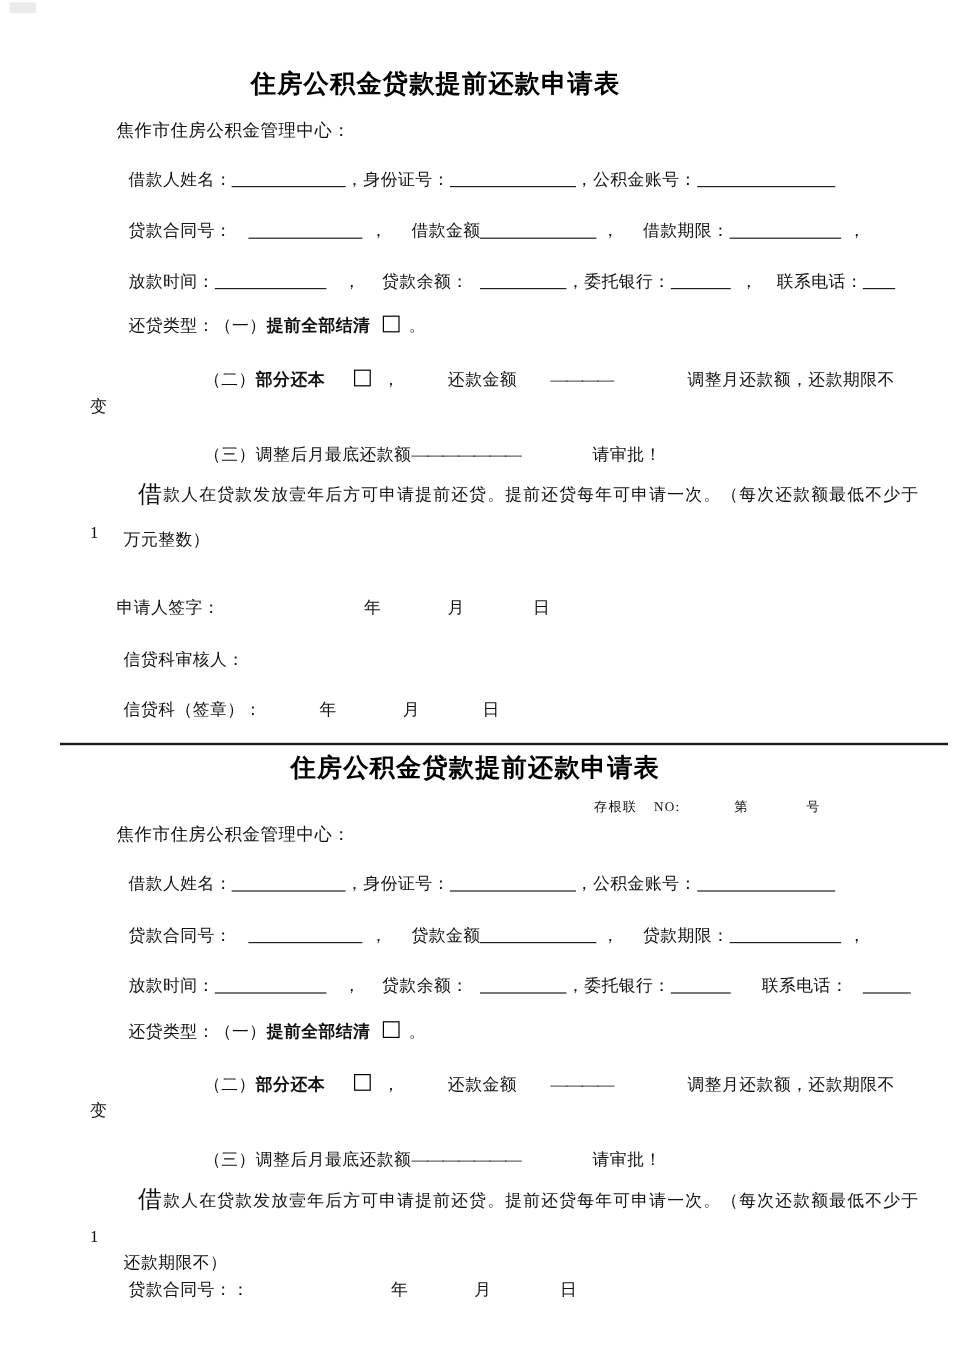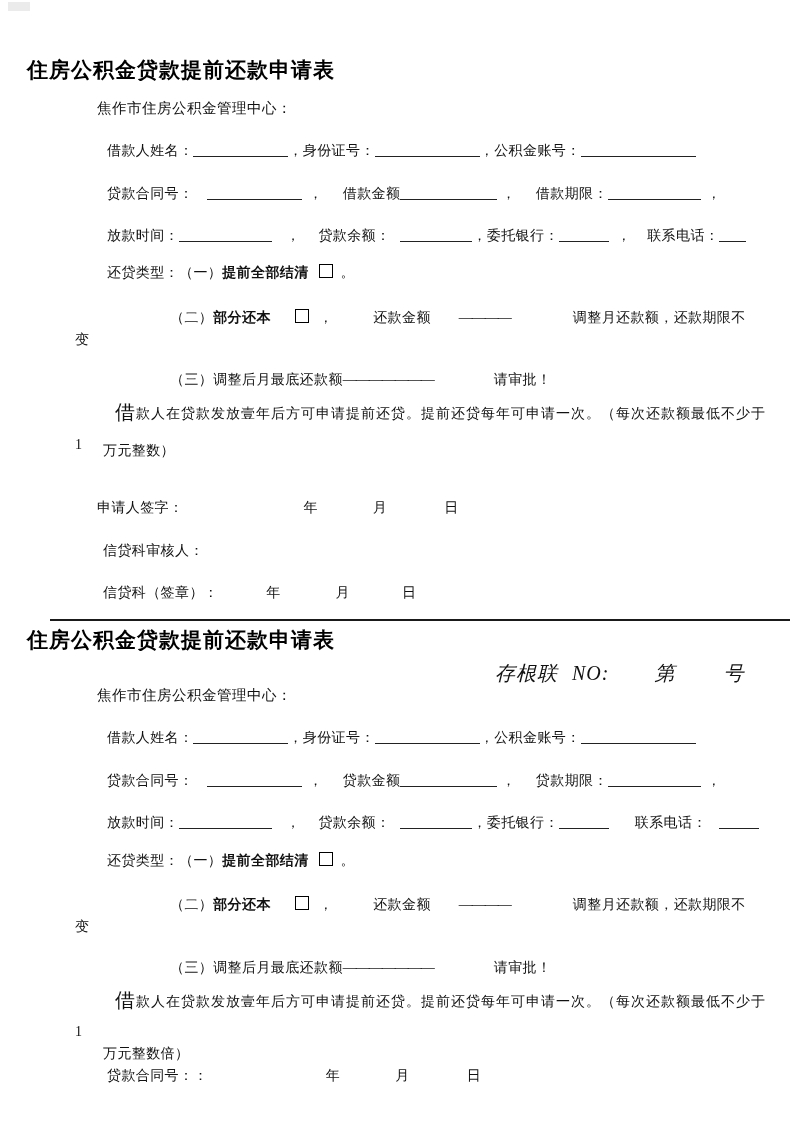--- a/index.html
+++ b/index.html
@@ -5,31 +5,31 @@
   html,body{margin:0;padding:0;}
   body{
     width:800px;height:1132px;position:relative;background:#ffffff;
     font-family:"Liberation Serif","DejaVu Serif",serif;
     color:#111;font-size:14px;overflow:hidden;
   }
   .page{position:absolute;inset:0;background:#fff;}
   .corner-artifact{position:absolute;left:8px;top:2px;width:22px;height:9px;background:#e2e2e2;opacity:.7;}
   .title{
     position:absolute;font-family:"DejaVu Sans","Liberation Sans",sans-serif;
-    font-weight:700;font-size:21px;letter-spacing:1px;color:#000;white-space:nowrap;padding-left:27px;
+    font-weight:700;font-size:21px;letter-spacing:1px;color:#000;text-align:center;white-space:nowrap;
   }
   .t1{top:56px;left:0;width:726px;}
   .t2{top:626px;left:0;width:792px;}
   .addressee{position:absolute;white-space:nowrap;font-size:14.5px;letter-spacing:.5px;}
   .a1{top:99px;left:97px;}
   .a2{top:686px;left:97px;}
   .divider{position:absolute;top:619px;left:50px;width:740px;height:2px;background:#1a1a1a;}
   .line{position:absolute;white-space:nowrap;line-height:19px;letter-spacing:.4px;}
   .line.note{letter-spacing:1px;}
-  .line.stub{font-style:italic;font-size:20px;letter-spacing:1px;}
+  .line.stub{font-size:11px;letter-spacing:1px;}
   .t{display:inline;}
   .t.b{font-weight:700;}
   .dropcap{font-size:20px;font-weight:400;position:relative;top:1px;}
   .blank{display:inline-block;border-bottom:1px solid #222;height:13px;vertical-align:-2px;}
   .gap{display:inline-block;height:1px;}
   .cbox{display:inline-block;width:12px;height:12px;border:1.5px solid #000;vertical-align:-1px;background:#fff;}
   .dash{letter-spacing:-1px;}
 </style>
 </head>
 <body>
@@ -63,16 +63,16 @@
       <div class="line stub" style="top: 664px; left: 495px;"><span class="t">存根联</span><span class="gap" style="width: 14px;"></span><span class="t">NO:</span><span class="gap" style="width: 45px;"></span><span class="t">第</span><span class="gap" style="width: 48px;"></span><span class="t">号</span></div>
       <div class="line" style="top: 728px; left: 107px;"><span class="t">借款人姓名：</span><span class="blank" style="width: 95px;"></span><span class="t">，身份证号：</span><span class="blank" style="width: 105px;"></span><span class="t">，公积金账号：</span><span class="blank" style="width: 115px;"></span></div>
       <div class="line" style="top: 771px; left: 107px;"><span class="t">贷款合同号：</span><span class="gap" style="width: 14px;"></span><span class="blank" style="width: 95px;"></span><span class="gap" style="width: 6px;"></span><span class="t">，</span><span class="gap" style="width: 20px;"></span><span class="t">贷款金额</span><span class="blank" style="width: 97px;"></span><span class="gap" style="width: 4px;"></span><span class="t">，</span><span class="gap" style="width: 20px;"></span><span class="t">贷款期限：</span><span class="blank" style="width: 93px;"></span><span class="gap" style="width: 6px;"></span><span class="t">，</span></div>
       <div class="line" style="top: 813px; left: 107px;"><span class="t">放款时间：</span><span class="blank" style="width: 93px;"></span><span class="gap" style="width: 14px;"></span><span class="t">，</span><span class="gap" style="width: 18px;"></span><span class="t">贷款余额：</span><span class="gap" style="width: 10px;"></span><span class="blank" style="width: 72px;"></span><span class="t">，委托银行：</span><span class="blank" style="width: 50px;"></span><span class="gap" style="width: 26px;"></span><span class="t">联系电话：</span><span class="gap" style="width: 12px;"></span><span class="blank" style="width: 40px;"></span></div>
       <div class="line" style="top: 851px; left: 107px;"><span class="t">还贷类型：（一）</span><span class="t b">提前全部结清</span><span class="gap" style="width: 10px;"></span><span class="cbox"></span><span class="gap" style="width: 8px;"></span><span class="t">。</span></div>
       <div class="line" style="top: 895px; left: 170px;"><span class="t">（二）</span><span class="t b">部分还本</span><span class="gap" style="width: 24px;"></span><span class="cbox"></span><span class="gap" style="width: 10px;"></span><span class="t">，</span><span class="gap" style="width: 40px;"></span><span class="t">还款金额</span><span class="gap" style="width: 28px;"></span><span class="t dash">————</span><span class="gap" style="width: 62px;"></span><span class="t">调整月还款额，还款期限不</span></div>
       <div class="line" style="top: 917px; left: 75px;"><span class="t">变</span></div>
       <div class="line" style="top: 958px; left: 170px;"><span class="t">（三）调整后月最底还款额</span><span class="t dash">———————</span><span class="gap" style="width: 60px;"></span><span class="t">请审批！</span></div>
       <div class="line note" style="top: 990px; left: 115px;"><span class="t dropcap">借</span><span class="t">款人在贷款发放壹年后方可申请提前还贷。提前还贷每年可申请一次。（每次还款额最低不少于</span></div>
       <div class="line" style="top: 1022px; left: 75px;"><span class="t">1</span></div>
-      <div class="line" style="top: 1044px; left: 103px;"><span class="t">万元整数倍）</span></div>
+      <div class="line" style="top: 1044px; left: 103px;"><span class="t">还款期限不）</span></div>
       <div class="line" style="top: 1066px; left: 107px;"><span class="t">贷款合同号：：</span><span class="gap" style="width: 118px;"></span><span class="t">年</span><span class="gap" style="width: 55px;"></span><span class="t">月</span><span class="gap" style="width: 57px;"></span><span class="t">日</span></div>
     </div>
 </div>
 
 </body></html>

